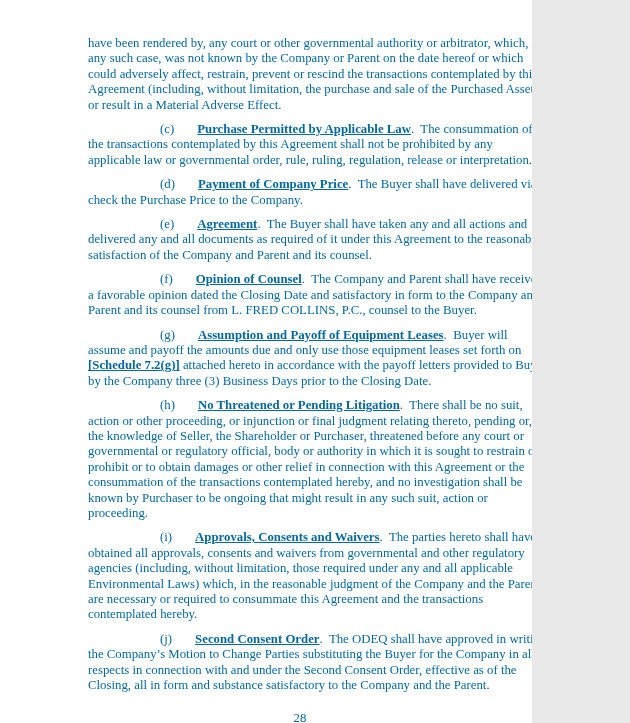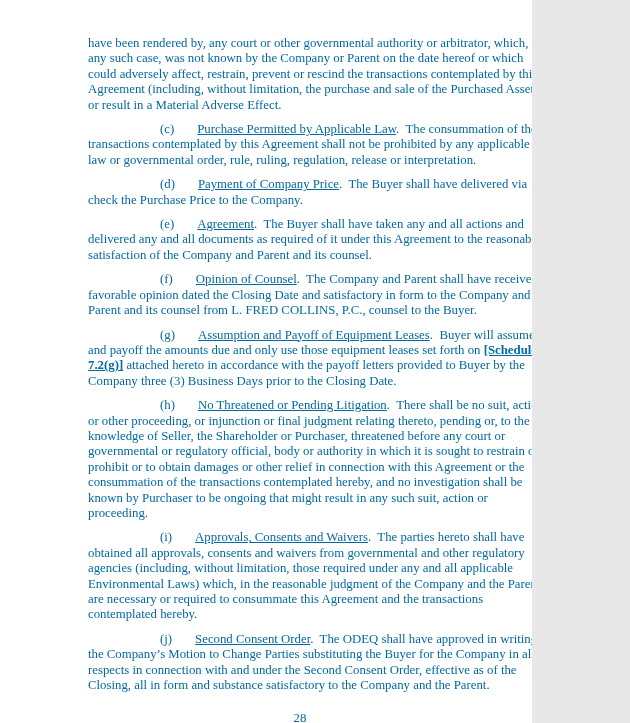--- a/index.html
+++ b/index.html
@@ -21,21 +21,21 @@
   .para {
     margin: 0 0 9px 0;
     font-size: 12.8px;
     line-height: 15.4px;
     white-space: pre-wrap;
   }
   .para.indented { text-indent: 72px; }
   .clause-label { display: inline; }
   .label-tab { display: inline-block; width: 23px; }
   .run-normal { text-decoration: none; font-weight: normal; }
-  .run-underline { text-decoration: underline; font-weight: normal; }
+  .run-underline { text-decoration: underline; font-weight: bold; }
   .run-bold-underline { text-decoration: underline; font-weight: bold; }
   .page-number {
     position: absolute;
     top: 711px;
     left: 0;
     width: 600px;
     text-align: center;
     font-size: 12.8px;
     line-height: 15.4px;
   }

